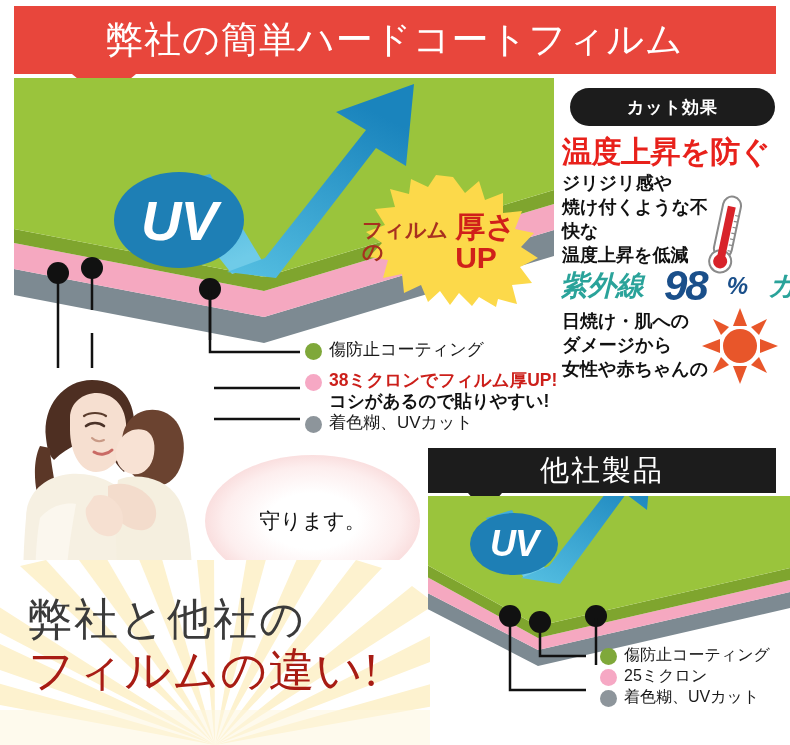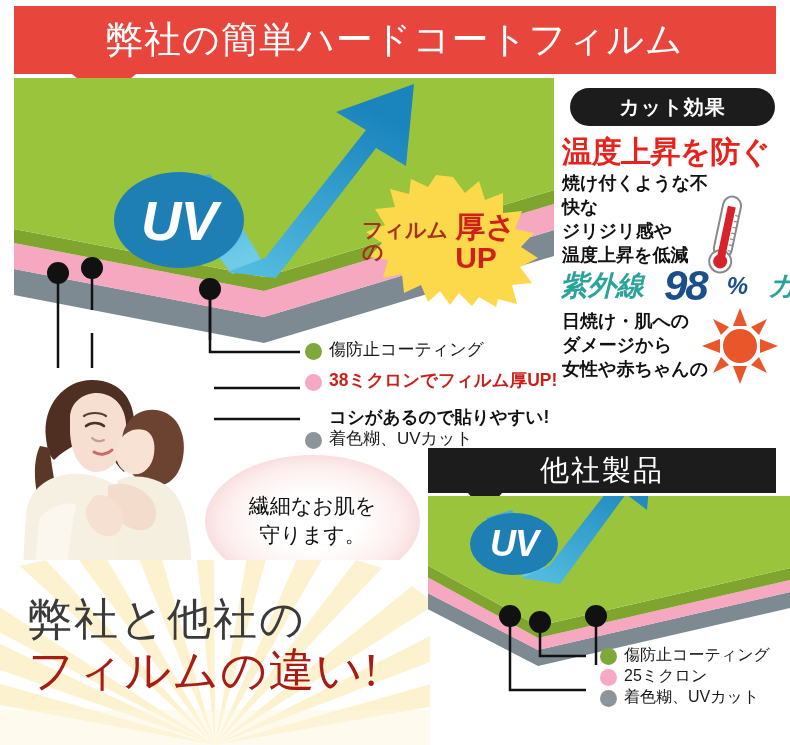--- a/index.html
+++ b/index.html
@@ -69,32 +69,32 @@
   .legend{position:absolute;}
   .legend-row{
     display:flex;align-items:flex-start;margin-bottom:1px;
   }
   .legend-dot{
     width:17px;height:17px;border-radius:50%;
     flex:0 0 17px;margin-right:7px;margin-top:3px;
   }
   .legend-text{font-size:17px;color:#1a1a1a;line-height:1.22;white-space:nowrap;}
   .legend-text .hl{color:#cc1f1a;font-weight:bold;font-size:17.5px;display:block;margin-top:8px;}
-  .legend-text .bk{color:#111;font-weight:bold;font-size:17.5px;display:block;margin-top:16px;}
+  .legend-text .bk{color:#111;font-weight:bold;font-size:17.5px;display:block;}
 
   .legend-main{left:305px;top:340px;}
   .legend-other{left:600px;top:645px;}
   .legend-other .legend-text{font-size:16px;}
 
   
   .pill{
     position:absolute;left:570px;top:88px;width:205px;height:38px;
     background:#1c1c1c;border-radius:19px;
     display:flex;align-items:center;justify-content:center;
-    color:#fff;font-size:20px;font-weight:bold;letter-spacing:1px;
+    color:#fff;font-size:17px;font-weight:bold;letter-spacing:1px;
   }
   .red-head{
     position:absolute;left:562px;top:132px;width:222px;
     color:#e8211b;font-size:30px;font-weight:bold;letter-spacing:-0.5px;
     white-space:nowrap;
   }
   .body-lines{
     position:absolute;color:#111;font-size:18px;font-weight:bold;line-height:1.33;
   }
   .heat-body{left:562px;top:172px;width:150px;}
@@ -247,22 +247,22 @@
       <span class="burst-l1">フィルムの</span>
       <span class="burst-l2">厚さUP</span>
     </div>
   </div>
 
   <div class="pill">カット効果</div>
 
   <div class="red-head">温度上昇を防ぐ</div>
 
   <div class="body-lines heat-body">
+    <div>ジリジリ感や</div>
     <div>焼け付くような不快な</div>
-    <div>ジリジリ感や</div>
     <div>温度上昇を低減</div>
   </div>
 
   <svg class="thermo" viewBox="0 0 52 84">
     <rect x="17" y="4" width="18" height="62" rx="9" fill="#ffffff" stroke="#8a8a8a" stroke-width="2"></rect>
     <circle cx="26" cy="70" r="11" fill="#ffffff" stroke="#8a8a8a" stroke-width="2"></circle>
     <rect x="22" y="14" width="8" height="54" fill="#d8232a"></rect>
     <circle cx="26" cy="70" r="7" fill="#d8232a"></circle>
     <g stroke="#8a8a8a" stroke-width="1.2">
       <line x1="31" y1="22" x2="35" y2="22"></line>
@@ -334,21 +334,20 @@
         <linearGradient id="fadeW" x1="0" y1="0" x2="0" y2="1">
           <stop offset="0%" stop-color="#ffffff" stop-opacity="0"></stop>
           <stop offset="100%" stop-color="#ffffff" stop-opacity="1"></stop>
         </linearGradient>
       </defs>
     </svg>
   </div>
 
   <div class="oval">
     <div class="oval-text">
-      <span>繊細なお肌を</span>
       <span>守ります。</span>
     </div>
   </div>
 
   <div class="rays">
     <svg width="430" height="185" viewBox="0 0 430 185">
       <rect width="430" height="185" fill="#ffffff"></rect>
       <g fill="#fdf2cf">
         <polygon points="215,185 -40,22 -40,52"></polygon>
         <polygon points="215,185 -30,70 -34,98"></polygon>

